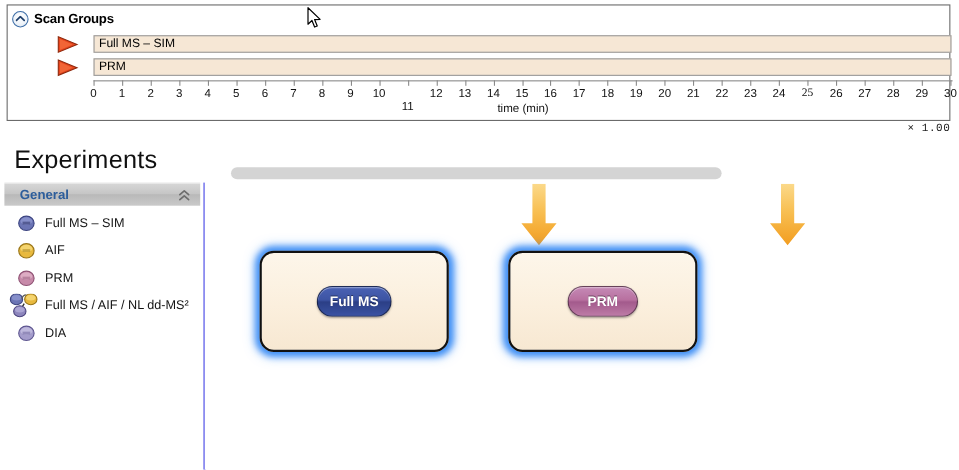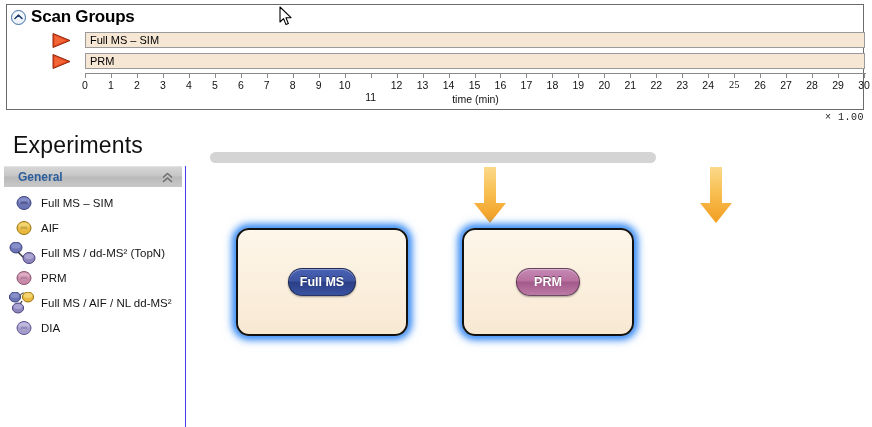--- a/index.html
+++ b/index.html
@@ -24,21 +24,21 @@
   }
   .collapse-circle{
     width:15px;height:15px;border-radius:50%;
     border:1px solid #3f6fa8;
     background:radial-gradient(circle at 50% 35%, #ffffff 0%, #eef3f9 60%, #dae4ef 100%);
     display:flex;align-items:center;justify-content:center;
     box-sizing:border-box;
   }
   .collapse-circle svg{display:block;}
   #scan-groups-title{
-    font-size:17px;font-weight:bold;color:#000000;
+    font-size:12px;font-weight:bold;color:#000000;
     letter-spacing:-0.2px;white-space:nowrap;
   }
 
   .sg-row{position:absolute;left:0;height:17px;}
   #sg-row-0{top:27px;}
   #sg-row-1{top:48px;}
   .sg-marker{
     position:absolute;left:44px;top:0px;width:22px;height:17px;
   }
   .sg-marker svg{display:block;}
@@ -128,21 +128,21 @@
   #method-bar{
     position:absolute;left:24px;top:32px;width:446px;height:11px;
     background:#d4d4d4;border-radius:6px;
   }
   .flow-arrow{position:absolute;width:52px;height:60px;}
   #flow-arrow-0{left:278px;top:47px;}
   #flow-arrow-1{left:504px;top:47px;}
   .flow-arrow svg{display:block;}
 
   .exp-node{
-    position:absolute;width:172px;height:108px;
+    position:absolute;width:172px;height:92px;
     border-radius:13px;
     border:2px solid #111111;
     background:linear-gradient(to bottom,#fdf6ea 0%,#fbefdd 55%,#f7e8d2 100%);
     box-shadow:0 0 6px 3px #3f8ff5, 0 0 10px 4px rgba(63,143,245,0.55);
     box-sizing:border-box;
     display:flex;align-items:center;justify-content:center;
   }
   #exp-node-0{left:50px;top:108px;}
   #exp-node-1{left:276px;top:108px;}
 
@@ -309,32 +309,20 @@
       <svg width="32" height="22" viewBox="0 0 32 22">
         <ellipse cx="16" cy="11" rx="7" ry="6.5" fill="#e8b93e" stroke="#9a7618" stroke-width="1"></ellipse>
         <ellipse cx="16" cy="9" rx="5.4" ry="3.4" fill="#f6d878" opacity="0.85"></ellipse>
         <rect x="12.5" y="9.5" width="7" height="2.6" fill="#a07c15" opacity="0.5"></rect>
       </svg>
     </span>
     <span class="exp-label">AIF</span>
   </div>
 
 
-  <div class="exp-item">
-    <span class="exp-icon">
-      <svg width="32" height="22" viewBox="0 0 32 22">
-        <ellipse cx="8" cy="5.5" rx="6" ry="5.5" fill="#6b74b4" stroke="#3c4480" stroke-width="1"></ellipse>
-        <ellipse cx="8" cy="4" rx="4.6" ry="2.8" fill="#8d96d0" opacity="0.8"></ellipse>
-        <path d="M10 10 L16 16" fill="none" stroke="#333" stroke-width="1.4"></path>
-        <ellipse cx="21" cy="16" rx="6" ry="5.5" fill="#8d86bd" stroke="#4e4780" stroke-width="1"></ellipse>
-        <ellipse cx="21" cy="14.5" rx="4.6" ry="2.8" fill="#b3adda" opacity="0.8"></ellipse>
-      </svg>
-    </span>
-    <span class="exp-label">Full MS / dd-MS² (TopN)</span>
-  </div>
 
 
   <div class="exp-item">
     <span class="exp-icon">
       <svg width="32" height="22" viewBox="0 0 32 22">
         <ellipse cx="16" cy="11" rx="7" ry="6.5" fill="#c78aa9" stroke="#8f5274" stroke-width="1"></ellipse>
         <ellipse cx="16" cy="9" rx="5.4" ry="3.4" fill="#e0b2c8" opacity="0.85"></ellipse>
         <rect x="12.5" y="9.5" width="7" height="2.6" fill="#8b4f70" opacity="0.45"></rect>
       </svg>
     </span>

